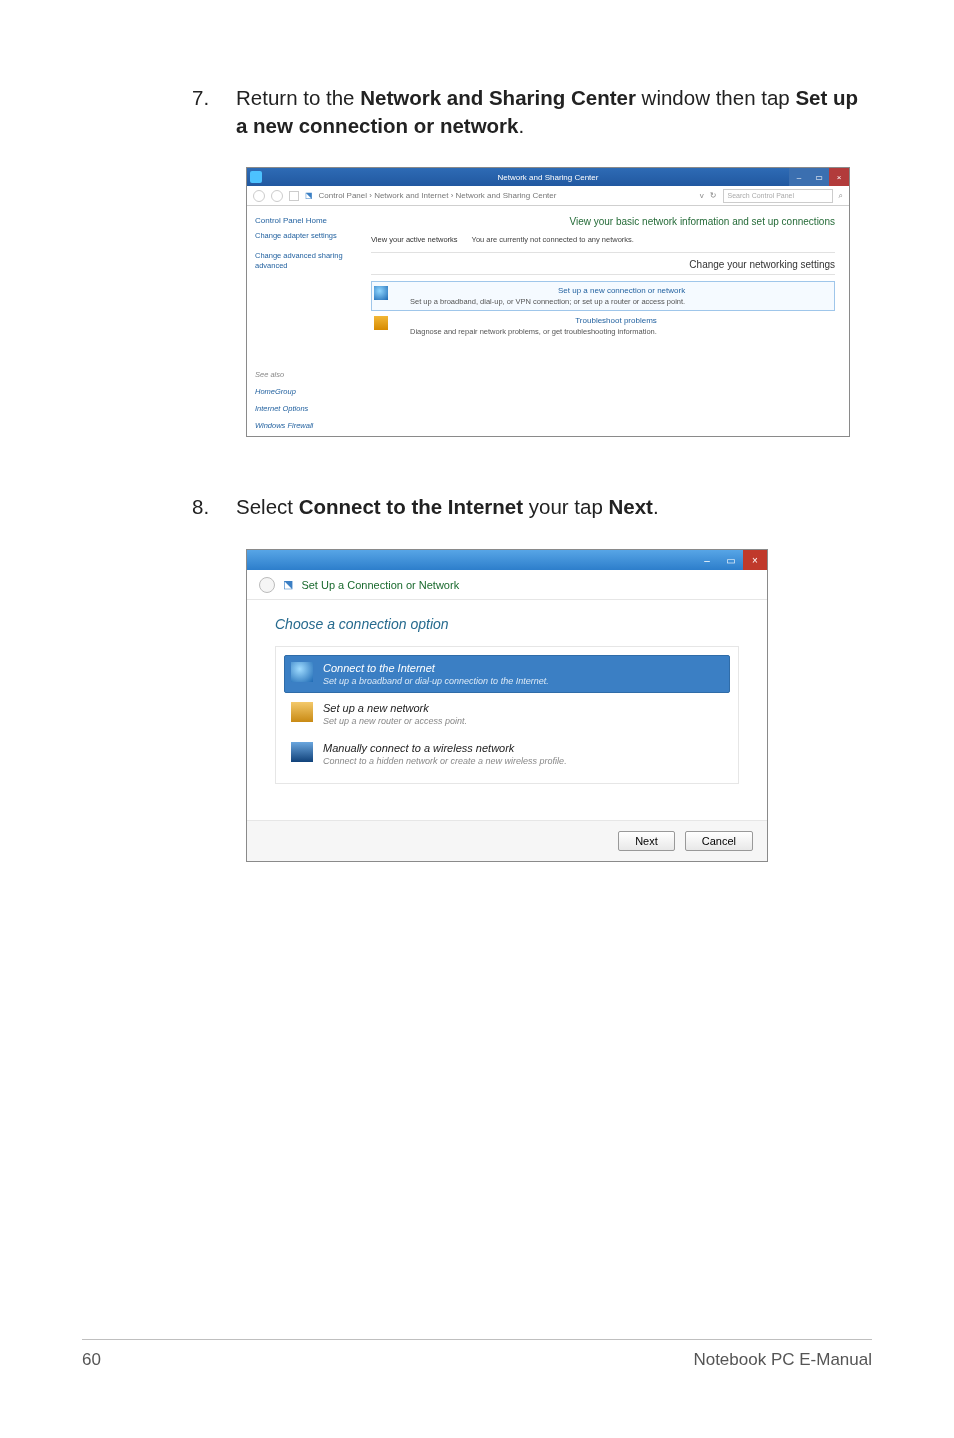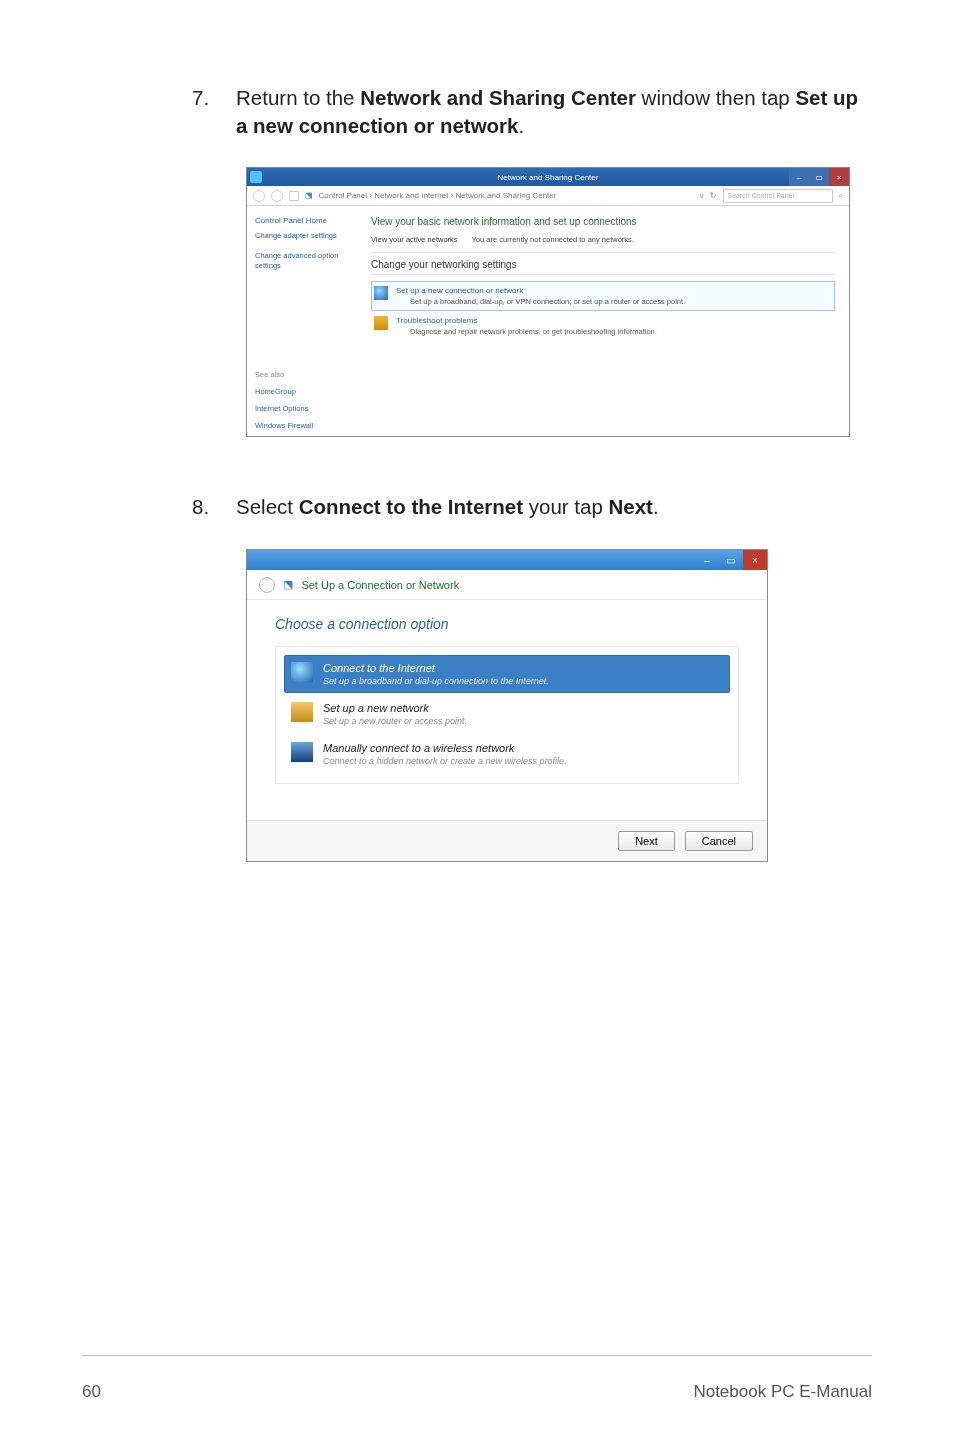--- a/index.html
+++ b/index.html
@@ -100,26 +100,27 @@
   }
   .shot1 .leftcol {
     width: 118px;
     padding: 10px 8px;
     color:#0a5bbf;
     font-size:7.5px;
   }
   .shot1 .leftcol .lh1 { color:#1f5f9e; margin-bottom:6px; font-size:8px;}
   .shot1 .leftcol .llink { color:#1f5f9e; margin-bottom:10px; line-height:1.3;}
   .shot1 .leftcol .seealso {
-    position:absolute; bottom:6px; left:8px; color:#888; font-size:7.5px;
+    position:absolute; bottom:6px; left:8px; color:#888; font-size:7.5px;font-style:italic;
   }
   .shot1 .leftcol .slink { color:#1f5f9e; display:block; margin-top:8px;}
   .shot1 .rightcol {
     flex:1;
     padding: 10px 14px 10px 6px;
+    text-align: right;
   }
   .shot1 .rightcol .heading {
     color:#256b38; font-size:10px; margin-bottom:8px;
   }
   .shot1 .infoblk {
     display:flex; gap:14px; font-size:7.5px; color:#444; margin-bottom:8px;
   }
   .shot1 .infoblk .lbl { color:#333; }
   .shot1 .section-lbl { font-size:10px; color:#333; margin:2px 0 4px;}
   .shot1 hr { border:none; border-top:1px solid #e1e1e1; margin:2px 0 6px;}
@@ -204,24 +205,24 @@
     font-size:11px;
     padding:3px 16px;
     border:1px solid #999;
     background:linear-gradient(#fff,#e8e8e8);
     border-radius:2px;
   }
 
   
   .footer {
     position:absolute;
-    bottom:36px;
+    bottom:68px;
     left:82px; right:82px;
     border-top:1px solid #bfbfbf;
-    padding-top:26px;
+    padding-top:10px;
     display:flex; justify-content:space-between;
     font-size:17px;
     color:#555;
   }
 </style>
 </head>
 <body>
 
 <div class="page">
 
@@ -252,21 +253,21 @@
       <span style="color:#888;">↻</span>
       <span class="search">
         <span>Search Control Panel</span>
       </span>
       <span>⌕</span>
     </div>
     <div class="bodyarea">
       <div class="leftcol">
         <div class="lh1">Control Panel Home</div>
         <div class="llink">Change adapter settings</div>
-        <div class="llink">Change advanced option settings</div>
+        <div class="llink">Change advanced sharing advanced</div>
         <div class="seealso">
           <div>See also</div>
           <span class="slink">HomeGroup</span>
           <span class="slink">Internet Options</span>
           <span class="slink">Windows Firewall</span>
         </div>
       </div>
       <div class="rightcol">
         <div class="heading">View your basic network information and set up connections</div>
         <div class="infoblk">

